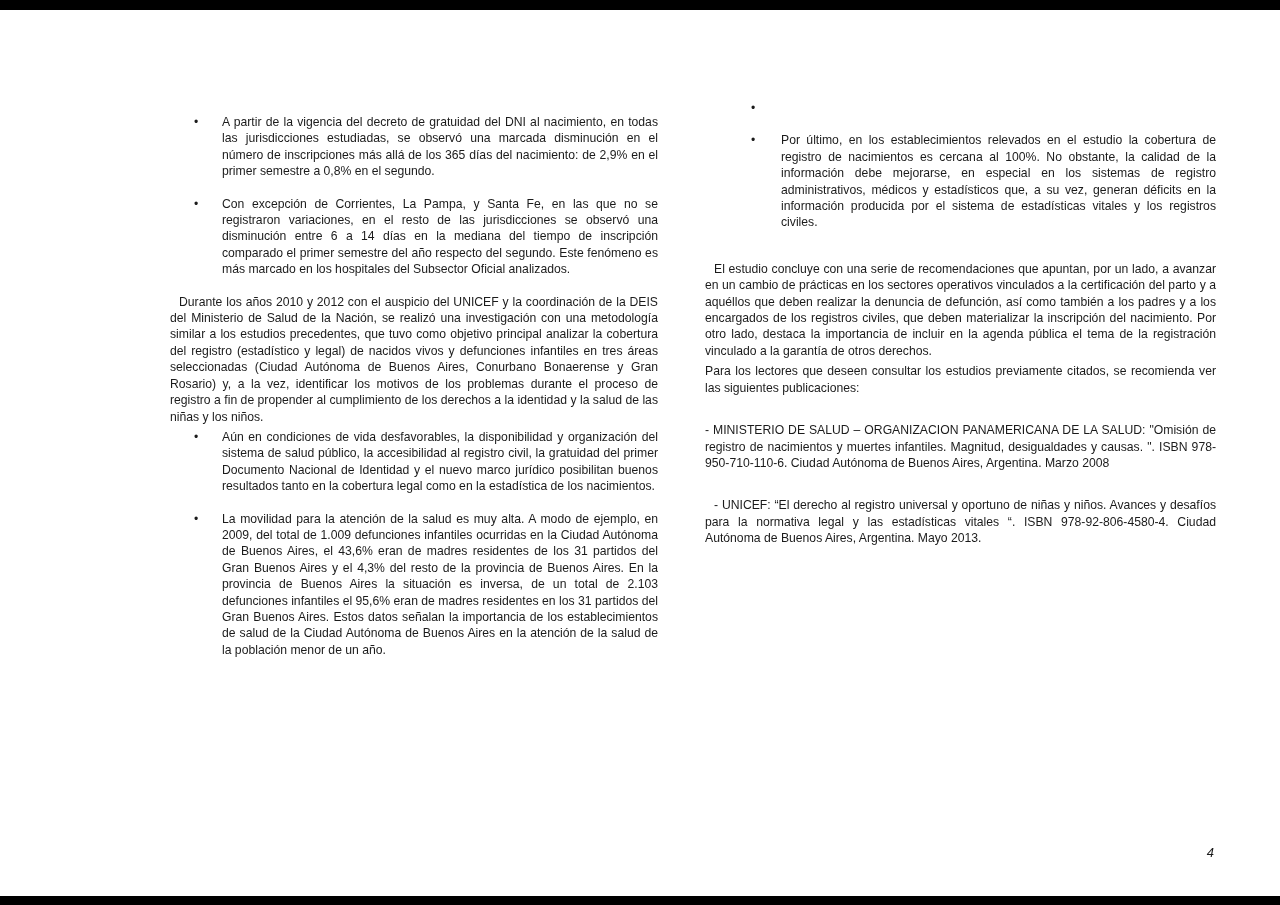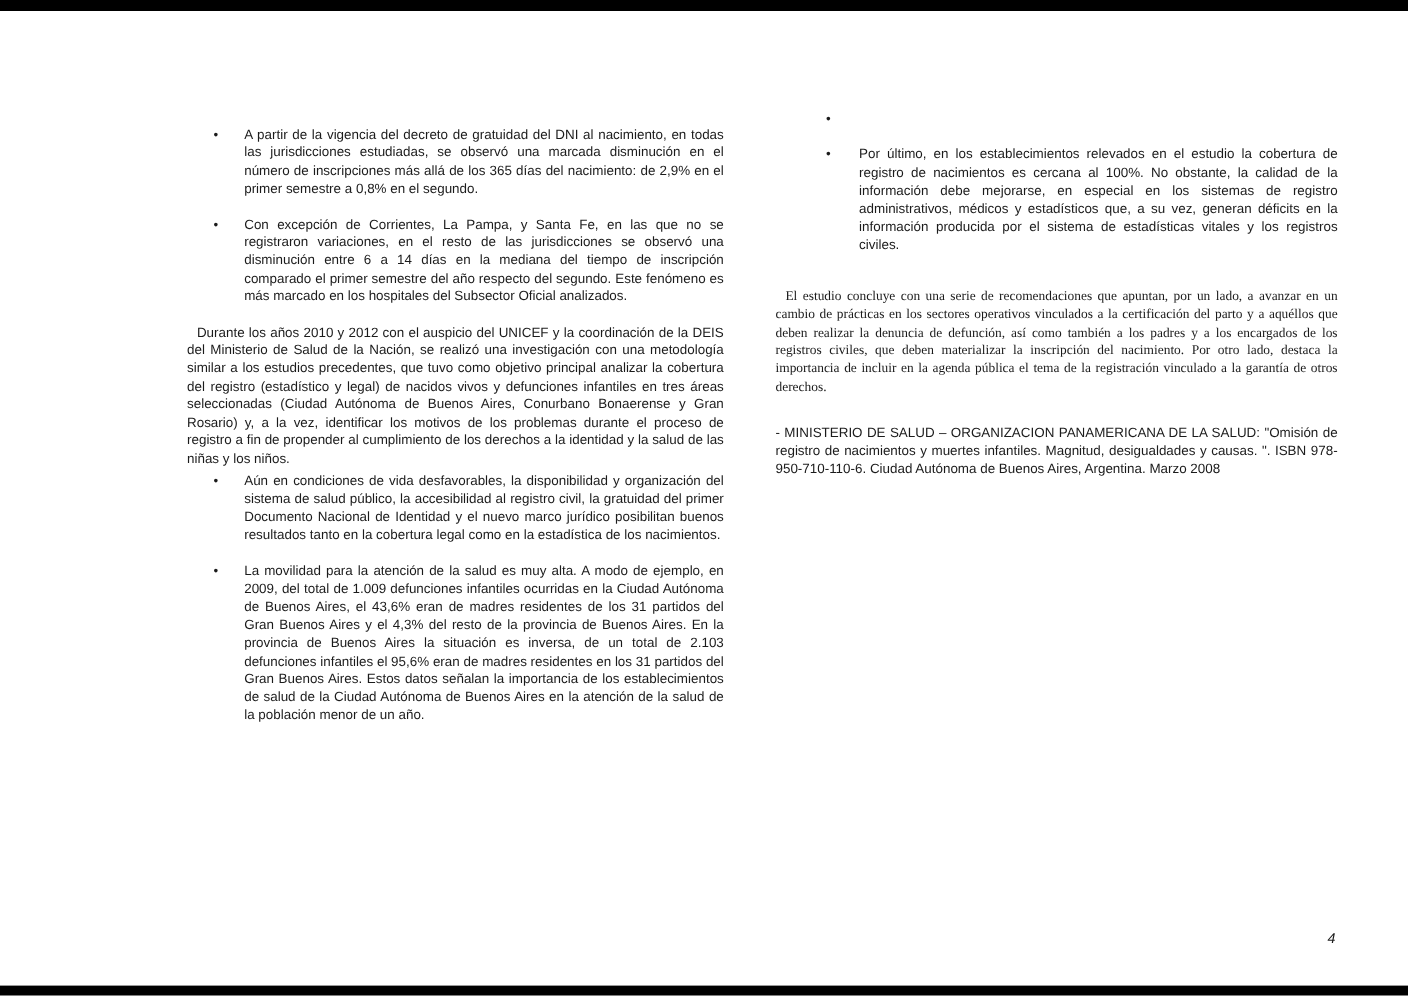--- a/index.html
+++ b/index.html
@@ -24,21 +24,21 @@
 
   .bullet{display:flex;margin:0 0 16px 0;}
   .marker{flex:none;box-sizing:border-box;}
   .col-left .marker{width:52px;padding-left:24px;}
   .col-right .marker{width:76px;padding-left:46px;}
   .btext{flex:1;text-align:justify;}
 
   .para{margin:4px 0;}
   .indent{text-indent:9px;}
   .results-intro{margin:16px 0 34px 0;}
-  .conclusion{margin-top:30px;font-family:Liberation Serif, serif;}
+  .conclusion{margin-top:30px;}
   .ref{margin:26px 0;}
 
   .pagenum{
     position:absolute;right:66px;top:845px;
     font-size:13px;font-style:italic;color:#1b1b1b;
   }
 </style>
 </head>
 <body>
 
@@ -79,23 +79,25 @@
       <span class="marker">•</span>
     </div>
 
     <div class="bullet">
       <span class="marker">•</span>
       <span class="btext">Por último, en los establecimientos relevados en el estudio la cobertura de registro de nacimientos es cercana al 100%. No obstante, la calidad de la información debe mejorarse, en especial en los sistemas de registro administrativos, médicos y estadísticos que, a su vez, generan déficits en la información producida por el sistema de estadísticas vitales y los registros civiles.</span>
     </div>
 
     <div class="para indent conclusion">El estudio concluye con una serie de recomendaciones que apuntan, por un lado, a avanzar en un cambio de prácticas en los sectores operativos vinculados a la certificación del parto y a aquéllos que deben realizar la denuncia de defunción, así como también a los padres y a los encargados de los registros civiles, que deben materializar la inscripción del nacimiento. Por otro lado, destaca la importancia de incluir en la agenda pública el tema de la registración vinculado a la garantía de otros derechos.</div>
 
+    <div class="para">Para los lectores que deseen consultar los estudios previamente citados, se recomienda ver las siguientes publicaciones:</div>
 
     <div class="para ref">- MINISTERIO DE SALUD – ORGANIZACION PANAMERICANA DE LA SALUD: "Omisión de registro de nacimientos y muertes infantiles. Magnitud, desigualdades y causas. ". ISBN 978-950-710-110-6. Ciudad Autónoma de Buenos Aires, Argentina. Marzo 2008</div>
 
+    <div class="para ref indent">- UNICEF: “El derecho al registro universal y oportuno de niñas y niños. Avances y desafíos para la normativa legal y las estadísticas vitales “. ISBN 978-92-806-4580-4. Ciudad Autónoma de Buenos Aires, Argentina. Mayo 2013.</div>
 
   </div>
 
   <div class="pagenum">4</div>
 
   <div class="edge edge-bottom"></div>
 
 </div>
 
 </body></html>

